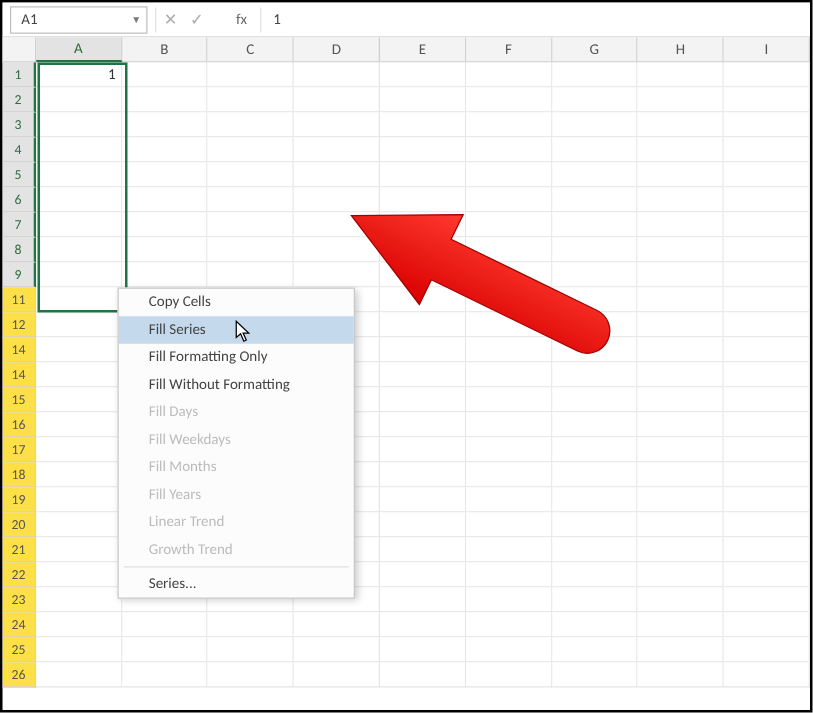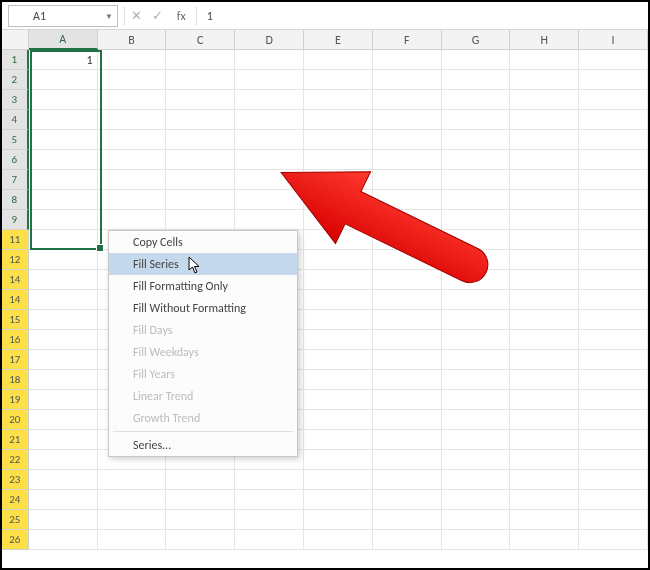--- a/index.html
+++ b/index.html
@@ -3,25 +3,25 @@
 <meta charset="utf-8">
 <style>
   * { box-sizing: border-box; margin: 0; padding: 0; font-family: "Segoe UI", Calibri, Arial, sans-serif; }
   body { background: #fff; width: 650px; height: 570px; overflow: hidden; position: relative; border: 2px solid #000; }
 
   
   .top-bar { display: flex; align-items: center; height: 28px; border-bottom: 1px solid #d6d6d6; background: #fff; }
   .namebox {
     display: flex; align-items: center; justify-content: space-between;
     width: 110px; height: 22px; margin: 0 6px; border: 1px solid #c0c0c0; background: #fff;
-    font-size: 12px; color: #444; padding: 0 4px 0 24px;
+    font-size: 12px; color: #444; padding: 0 4px 0 8px;
   }
   .namebox .caret { color: #7a7a7a; font-size: 8px; }
   .fx-tools { display: flex; align-items: center; gap: 10px; padding: 0 6px; color: #b0b0b0; font-size: 13px; }
-  .fx-label { color: #6a6a6a; font-size: 12px; margin-left: 4px; margin-right: 4px; }
+  .fx-label { color: #6a6a6a; font-size: 12px; margin-left: 16px; margin-right: 4px; }
   .vbar { width: 1px; height: 20px; background: #e2e2e2; }
   .formula-val { font-size: 12px; color: #444; padding-left: 10px; }
 
   
   .grid { position: absolute; top: 28px; left: 0; right: 0; bottom: 0; }
   .col-headers { display: flex; height: 20px; background: #f3f3f3; }
   .corner { width: 28px; height: 20px; background: #f3f3f3; border-right: 1px solid #d0d0d0; border-bottom: 1px solid #d0d0d0; }
   .col-h {
     width: 72px; height: 20px; background: #f3f3f3; border-right: 1px solid #d0d0d0; border-bottom: 1px solid #d0d0d0;
     display: flex; align-items: center; justify-content: center; font-size: 12px; color: #555;
@@ -46,21 +46,21 @@
     position: absolute; left: 28px; top: 0px; width: 72px; height: 200px;
     border: 2px solid #217346; pointer-events: none;
   }
   .selection::after {
     content: ""; position: absolute; right: -4px; bottom: -4px; width: 6px; height: 6px;
     background: #217346; border: 1px solid #fff;
   }
 
   
   .context-menu {
-    position: absolute; left: 106px; top: 228px; width: 190px;
+    position: absolute; left: 92px; top: 228px; width: 190px;
     background: #fcfcfc; border: 1px solid #c8c8c8; box-shadow: 2px 2px 6px rgba(0,0,0,0.2);
     font-size: 12px; z-index: 5;
   }
   .menu-item {
     height: 22px; display: flex; align-items: center; padding: 0 10px 0 24px; color: #444; cursor: default;
     white-space: nowrap;
   }
   .menu-item.hover { background: #c5d9ec; }
   .menu-item.disabled { color: #bcbcbc; }
   .menu-sep { height: 1px; background: #e0e0e0; margin: 2px 4px; }
@@ -411,20 +411,21 @@
     </div>
 </div>
 
 <div class="context-menu">
   <div class="menu-item">Copy Cells</div>
   <div class="menu-item hover">Fill Series</div>
   <div class="menu-item">Fill Formatting Only</div>
   <div class="menu-item">Fill Without Formatting</div>
   <div class="menu-item disabled">Fill Days</div>
   <div class="menu-item disabled">Fill Weekdays</div>
+  <div class="menu-item disabled">Fill Months</div>
   <div class="menu-item disabled">Fill Years</div>
   <div class="menu-item disabled">Linear Trend</div>
   <div class="menu-item disabled">Growth Trend</div>
   <div class="menu-sep"></div>
   <div class="menu-item">Series...</div>
 </div>
 
 <div class="cursor">
   <svg viewBox="0 0 16 18">
     <path d="M1 1 L1 14 L4.5 11 L7 17 L9 16 L6.5 10.5 L11 10.5 Z" fill="#fff" stroke="#000" stroke-width="1"></path>

